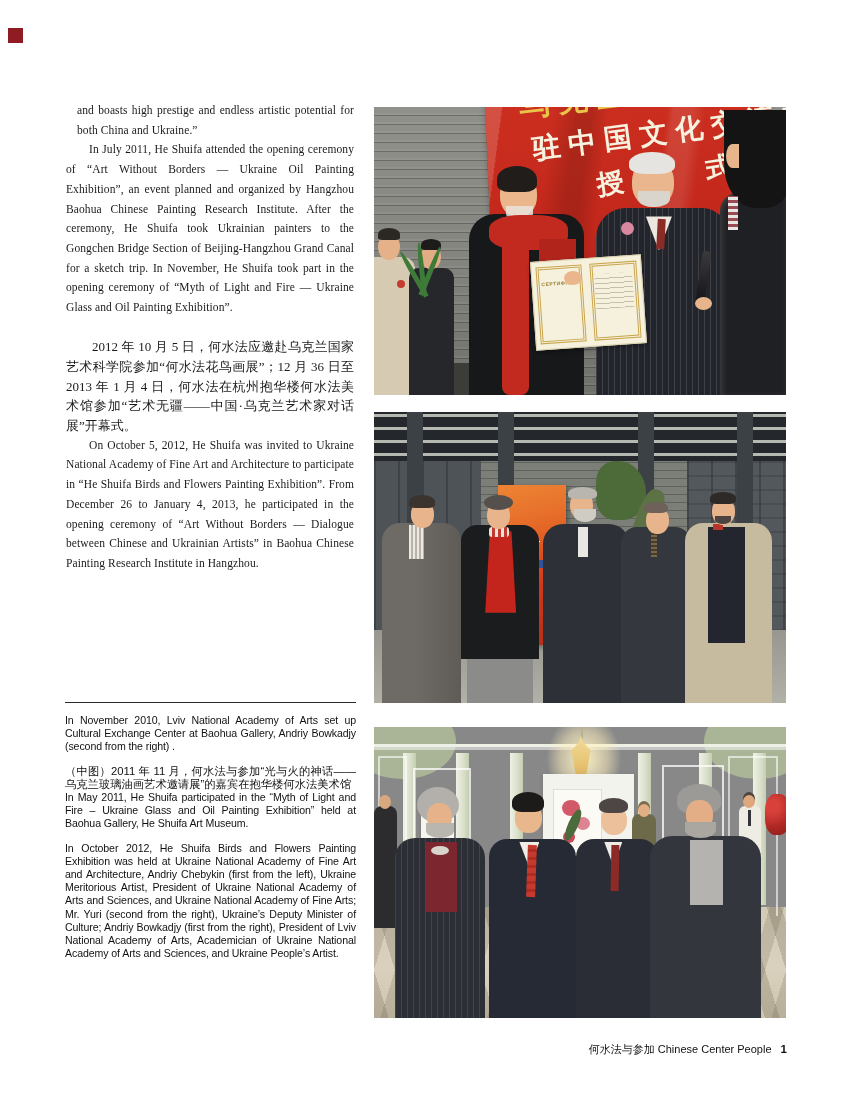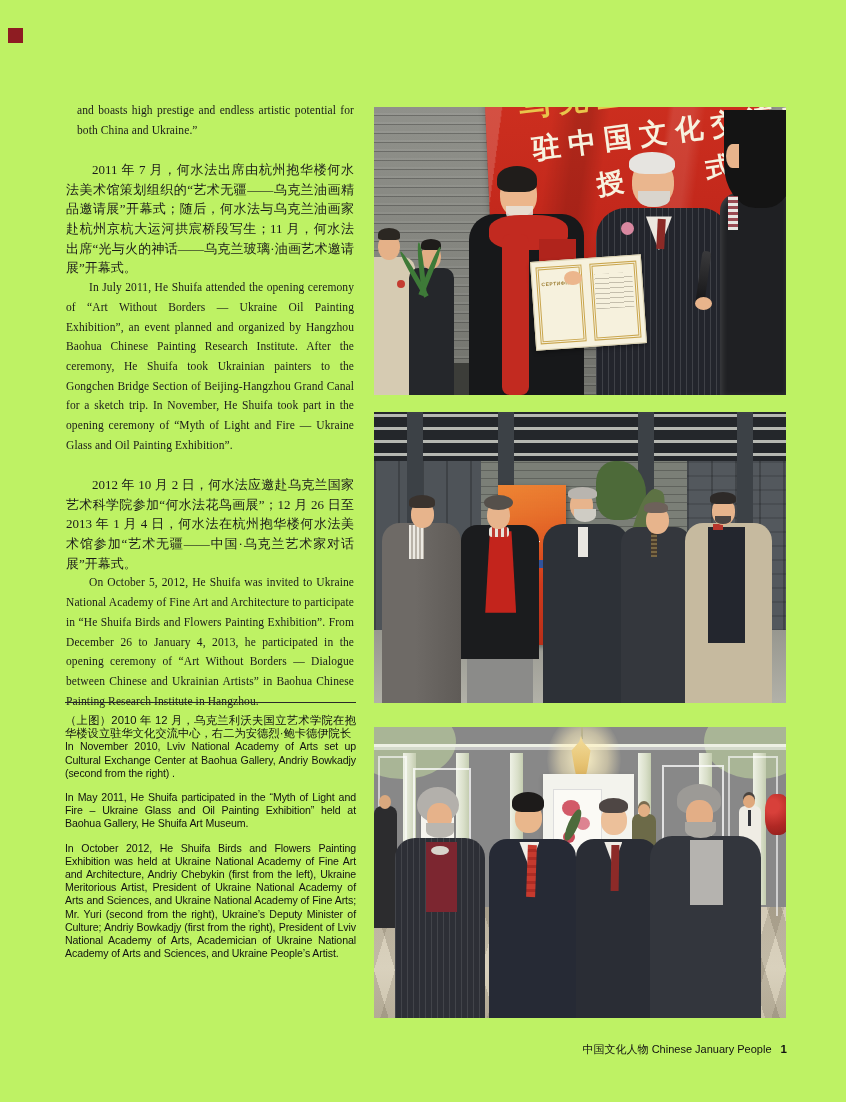--- a/index.html
+++ b/index.html
@@ -1,19 +1,19 @@
 <!DOCTYPE html>
 <html><head>
 <meta charset="utf-8">
 <style>
   * { margin:0; padding:0; box-sizing:border-box; }
   html,body { background:#9a9a9a; }
   .page {
     position:relative; width:846px; height:1102px; margin:0 auto;
-    background:#bef264; overflow:hidden;
+    background:#ffffff; overflow:hidden;
     font-family:"Liberation Serif","DejaVu Serif",serif;
     color:#1a1a1a;
   }
 
   
   .corner-square { position:absolute; left:8px; top:28px; width:15px; height:15px; background:#8e1c22; }
 
   
   .body-col {
     position:absolute; left:66px; top:101px; width:288px;
@@ -240,32 +240,31 @@
 </style>
 </head>
 <body>
 
 <div class="page">
 
   <div class="corner-square"></div>
 
   <div class="body-col">
     <p class="en first">and boasts high prestige and endless artistic potential for both China and Ukraine.”</p>
-    <p class="zh indent gap">2011 年 7 月，何水法出席由杭州抱华楼何水法美术馆策划组织的“艺术无疆——乌克兰油画精品邀请展”开幕式；随后，何水法与乌克兰油画家赴杭州京杭大运河拱宸桥段写生；11 月，何水法出席“光与火的神话——乌克兰玻璃·油画艺术邀请展”开幕式。</p>
     <p class="en indent">In July 2011, He Shuifa attended the opening ceremony of “Art Without Borders — Ukraine Oil Painting Exhibition”, an event planned and organized by Hangzhou Baohua Chinese Painting Research Institute. After the ceremony, He Shuifa took Ukrainian painters to the Gongchen Bridge Section of Beijing-Hangzhou Grand Canal for a sketch trip. In November, He Shuifa took part in the opening ceremony of “Myth of Light and Fire — Ukraine Glass and Oil Painting Exhibition”.</p>
-    <p class="zh indent gap">2012 年 10 月 2 日，何水法应邀赴乌克兰国家艺术科学院参加“何水法花鸟画展”；12 月 26 日至 2013 年 1 月 4 日，何水法在杭州抱华楼何水法美术馆参加“艺术无疆——中国·乌克兰艺术家对话展”开幕式。</p>
+    <p class="zh indent gap">2012 年 10 月 5 日，何水法应邀赴乌克兰国家艺术科学院参加“何水法花鸟画展”；12 月 36 日至 2013 年 1 月 4 日，何水法在杭州抱华楼何水法美术馆参加“艺术无疆——中国·乌克兰艺术家对话展”开幕式。</p>
     <p class="en indent">On October 5, 2012, He Shuifa was invited to Ukraine National Academy of Fine Art and Architecture to participate in “He Shuifa Birds and Flowers Painting Exhibition”. From December 26 to January 4, 2013, he participated in the opening ceremony of “Art Without Borders — Dialogue between Chinese and Ukrainian Artists” in Baohua Chinese Painting Research Institute in Hangzhou.</p>
   </div>
 
   <div class="captions">
     <div class="cap-block">
-      <div class="cap-zh">（上图）2010 年 12 月，乌克兰利沃夫国立艺术学院在抱华楼设立驻华文化交流中心，右二为安德烈·鲍卡德伊院长</div>
       <div class="cap-en">In November 2010, Lviv National Academy of Arts set up Cultural Exchange Center at Baohua Gallery, Andriy Bowkadjy (second from the right) .</div>
     </div>
     <div class="cap-block">
+      <div class="cap-zh">（中图）2011 年 11 月，何水法与参加“光与火的神话——乌克兰玻璃油画艺术邀请展”的嘉宾在抱华楼何水法美术馆</div>
       <div class="cap-en">In May 2011, He Shuifa participated in the “Myth of Light and Fire – Ukraine Glass and Oil Painting Exhibition” held at Baohua Gallery, He Shuifa Art Museum.</div>
     </div>
     <div class="cap-block">
       <div class="cap-en">In October 2012, He Shuifa Birds and Flowers Painting Exhibition was held at Ukraine National Academy of Fine Art and Architecture, Andriy Chebykin (first from the left), Ukraine Meritorious Artist, President of Ukraine National Academy of Arts and Sciences, and Ukraine National Academy of Fine Arts; Mr. Yuri (second from the right),  Ukraine’s Deputy Minister of Culture; Andriy Bowkadjy (first from the right), President of Lviv National Academy of Arts, Academician of Ukraine National Academy of Arts and Sciences, and Ukraine People’s Artist.</div>
     </div>
   </div>
 
   <div class="photo" id="photo1">
     <div class="p1-banner">
       <div class="p1-banner-text">
@@ -415,18 +414,18 @@
     <div class="p3-c3-face"></div>
     <div class="p3-c3-hair"></div>
     <div class="p3-c4-body"></div>
     <div class="p3-c4-shirt"></div>
     <div class="p3-c4-hair"></div>
     <div class="p3-c4-face"></div>
     <div class="p3-c4-beard"></div>
   </div>
 
   <div class="footer">
-    <span>中国文化人物</span>
-    <span>Chinese January People</span>
+    <span>何水法与参加</span>
+    <span>Chinese Center People</span>
     <span class="pagenum">1</span>
   </div>
 
 </div>
 
 </body></html>

